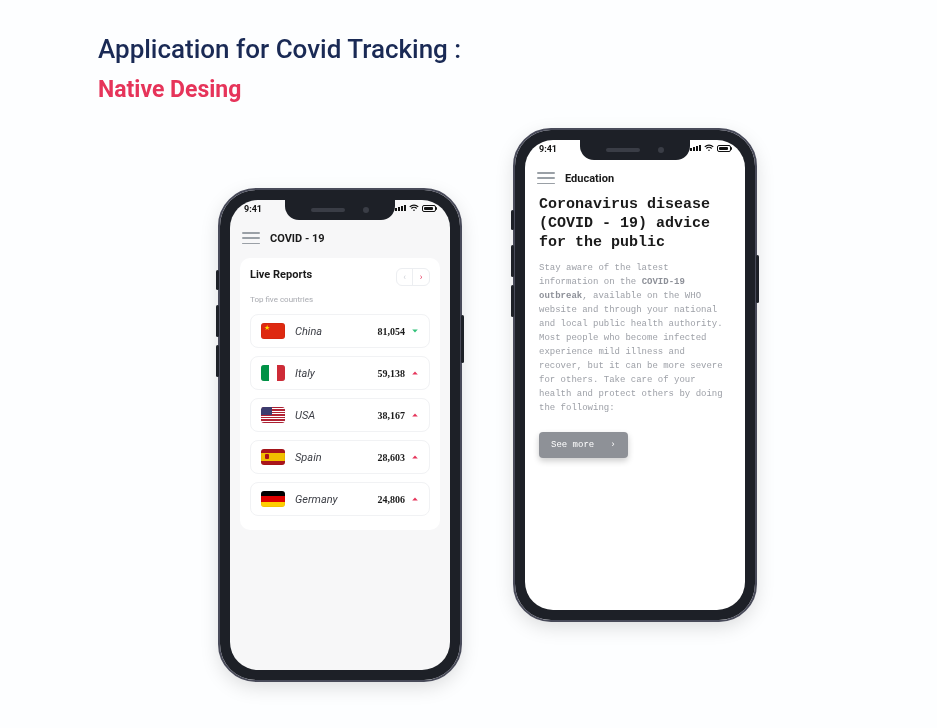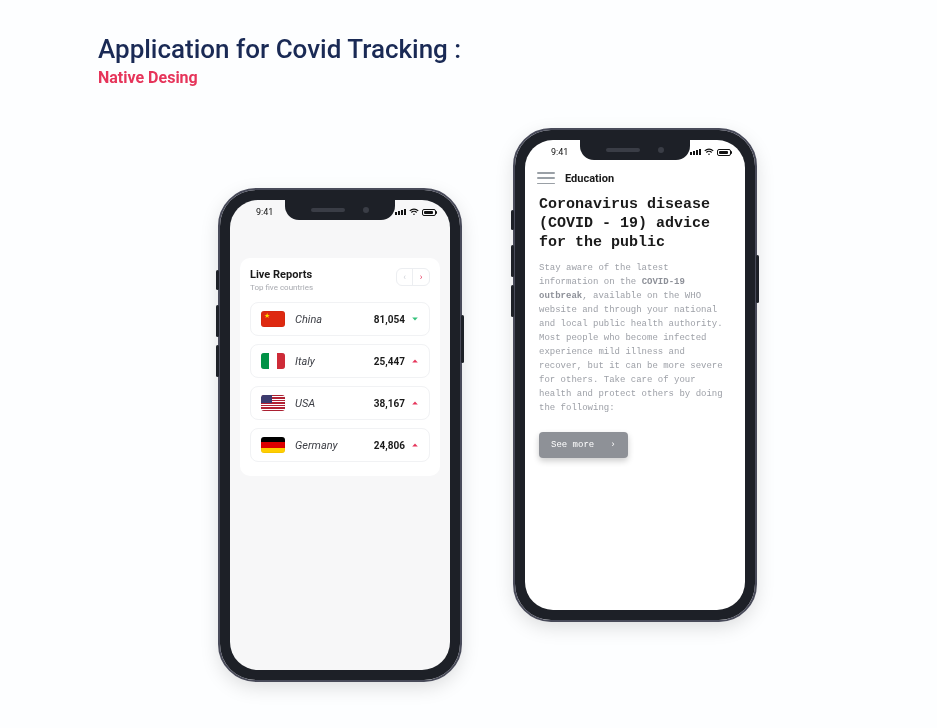--- a/index.html
+++ b/index.html
@@ -14,24 +14,24 @@
 
   .heading {
     position: absolute;
     top: 34px;
     left: 98px;
   }
   .heading-line1 {
     font-size: 26px;
     color: #1a2a55;
     font-weight: 500;
-    margin-bottom: 4px;
+    margin-bottom: 12px;
   }
   .heading-line2 {
-    font-size: 16px;
+    font-size: 23px;
     color: #e6345a;
     font-weight: 700;
   }
 
   
   .phone {
     position: absolute;
     width: 240px;
     height: 490px;
     border-radius: 36px;
@@ -81,28 +81,28 @@
     background:#1d2027;
     border-radius:2px;
   }
   .side-left-1 { left:-4px; top:80px;  width:3px; height:20px; }
   .side-left-2 { left:-4px; top:115px; width:3px; height:32px; }
   .side-left-3 { left:-4px; top:155px; width:3px; height:32px; }
   .side-right-1{ right:-4px; top:125px; width:3px; height:48px; }
 
   .status-bar {
     position:absolute;
-    top:4px; left:12px; right:0;
+    top:4px; left:0; right:0;
     height:16px;
     display:flex;
     justify-content:space-between;
-    align-items:center;
+    align-items:flex-start;
     padding:0 14px;
     font-size:9px;
-    font-weight:400;
+    font-weight:700;
     color:#111;
     z-index:40;
   }
   .status-right { display:flex; align-items:center; gap:3px; }
   .sig-bars { display:flex; align-items:flex-end; gap:1px; }
   .sig-bars span { width:2px; background:#111; display:block; }
   .sig-bars span:nth-child(1){height:3px}
   .sig-bars span:nth-child(2){height:4px}
   .sig-bars span:nth-child(3){height:5px}
   .sig-bars span:nth-child(4){height:6px}
@@ -139,21 +139,21 @@
     top:58px; left:10px; right:10px;
     background:#fff;
     border-radius:10px;
     padding:10px 10px 6px;
   }
   .reports-head {
     display:flex; justify-content:space-between; align-items:flex-start;
     margin-bottom:10px;
   }
   .reports-title { font-size:11px; font-weight:700; color:#1a1a1a; }
-  .reports-sub   { font-size:8px; color:#a8aab0; margin-top:2px; }
+  .reports-sub   { font-size:8px; color:#a8aab0; margin-top:14px; }
   .pager {
     display:flex; border:1px solid #eceef1; border-radius:6px; overflow:hidden;
   }
   .pager span {
     width:16px; height:16px; display:flex; align-items:center; justify-content:center;
     font-size:9px; color:#cfd2d8;
   }
   .pager span:first-child { border-right:1px solid #eceef1; }
   .pager span.active { color:#e6345a; }
 
@@ -164,21 +164,21 @@
     padding:8px 10px;
     margin-bottom:8px;
     background:#fff;
   }
   .flag {
     width:24px; height:16px; border-radius:3px; margin-right:10px; flex-shrink:0;
     background:#ccc; overflow:hidden; position:relative;
     box-shadow:0 0 0 .5px rgba(0,0,0,.08) inset;
   }
   .country-name { font-size:11px; color:#3d3f46; flex:1;font-style:italic; }
-  .country-val  { font-size:10px; font-weight:700; color:#1a1a1a; margin-right:6px;}
+  .country-val  { font-size:10px; font-weight:700; color:#1a1a1a; margin-right:6px;font-family:Liberation Serif, serif;}
   .trend { width:8px; height:8px; }
   .trend svg{width:100%;height:100%;display:block}
 
   
   .flag-cn { background:#de2910; }
   .flag-cn::after{
     content:"★"; position:absolute; left:3px; top:1px; color:#ffde00; font-size:7px;
   }
   .flag-it { display:flex; }
   .flag-it span{flex:1}
@@ -253,20 +253,28 @@
           <svg viewBox="0 0 12 9">
               <path d="M6 8.2a1 1 0 100-2 1 1 0 000 2zM2.3 4.6a5.2 5.2 0 017.4 0l-1 1a3.8 3.8 0 00-5.4 0l-1-1zM.4 2.7a7.9 7.9 0 0111.2 0l-1 1a6.5 6.5 0 00-9.2 0l-1-1z" fill="#111"></path>
             </svg>
         </span>
         <span class="batt">
             <span class="batt-fill"></span>
           </span>
       </div>
     </div>
 
+    <div class="topbar">
+      <div class="menu-btn">
+          <span></span>
+          <span></span>
+          <span></span>
+        </div>
+      <div class="topbar-title">COVID - 19</div>
+    </div>
 
     <div class="reports">
       <div class="reports-head">
         <div>
           <div class="reports-title">Live Reports</div>
           <div class="reports-sub">Top five countries</div>
         </div>
         <div class="pager">
           <span>‹</span>
           <span class="active">›</span>
@@ -283,31 +291,41 @@
               </svg>
             </div>
           </div>
           <div class="country">
             <div class="flag flag-it">
               <span></span>
               <span></span>
               <span></span>
             </div>
             <div class="country-name">Italy</div>
-            <div class="country-val">25,447</div>
+            <div class="country-val">59,138</div>
             <div class="trend">
               <svg viewBox="0 0 10 10">
                 <path d="M5 3l3.5 4h-7z" fill="#e6345a"></path>
               </svg>
             </div>
           </div>
           <div class="country">
             <div class="flag flag-us"></div>
             <div class="country-name">USA</div>
             <div class="country-val">38,167</div>
+            <div class="trend">
+              <svg viewBox="0 0 10 10">
+                <path d="M5 3l3.5 4h-7z" fill="#e6345a"></path>
+              </svg>
+            </div>
+          </div>
+          <div class="country">
+            <div class="flag flag-es"></div>
+            <div class="country-name">Spain</div>
+            <div class="country-val">28,603</div>
             <div class="trend">
               <svg viewBox="0 0 10 10">
                 <path d="M5 3l3.5 4h-7z" fill="#e6345a"></path>
               </svg>
             </div>
           </div>
           <div class="country">
             <div class="flag flag-de"></div>
             <div class="country-name">Germany</div>
             <div class="country-val">24,806</div>

